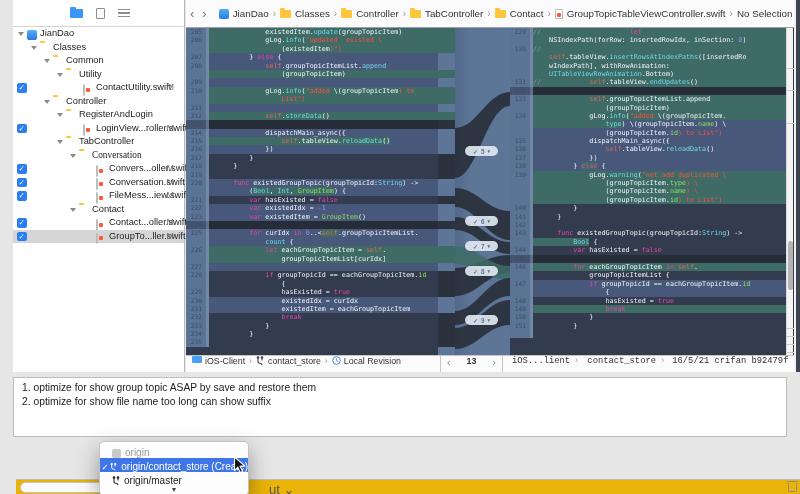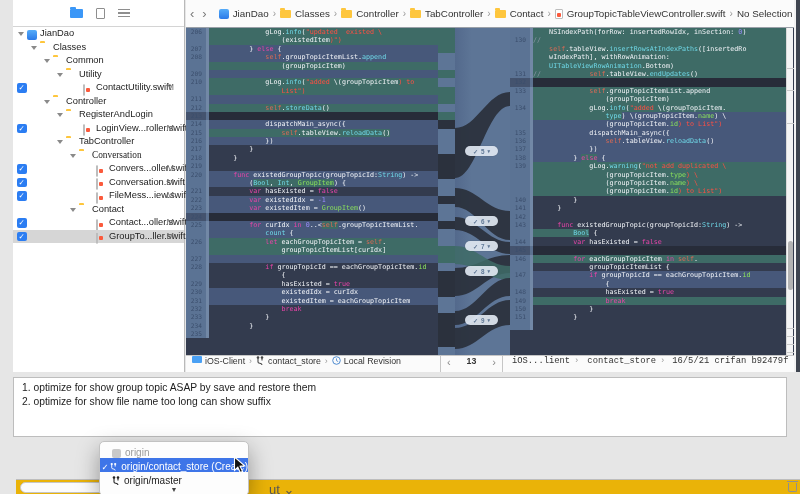--- a/index.html
+++ b/index.html
@@ -176,20 +176,21 @@
             </span>
             <span class="bc-sep">›</span>
             <span class="bc-item">
               <span>No Selection</span>
             </span>
           </span>
       </div>
 
       <div id="diff">
         <div id="pane-left">
+            <div class="crow"><span class="ln">205</span><span class="code bg-c"><span class="sg w">              existedItem.</span><span class="sg cy">update</span><span class="sg w">(groupTopicItem)</span></span></div>
             <div class="crow"><span class="ln">206</span><span class="code bg-c"><span class="sg w">              gLog.</span><span class="sg cy">info</span><span class="sg w">(</span><span class="sg s">"updated  existed \</span></span></div>
             <div class="crow"><span class="ln"></span><span class="code bg-c"><span class="sg w">                  (existedItem</span><span class="sg s">)")</span></span></div>
             <div class="crow"><span class="ln">207</span><span class="code bg-b"><span class="sg w">          } </span><span class="sg k">else</span><span class="sg w"> {</span></span></div>
             <div class="crow"><span class="ln">208</span><span class="code bg-b"><span class="sg sf">              self</span><span class="sg w">.groupTopicItemList.</span><span class="sg cy">append</span></span></div>
             <div class="crow"><span class="ln"></span><span class="code bg-c"><span class="sg w">                  (groupTopicItem)</span></span></div>
             <div class="crow"><span class="ln">209</span><span class="code bg-b"></span></div>
             <div class="crow"><span class="ln">210</span><span class="code bg-c"><span class="sg w">              gLog.</span><span class="sg cy">info</span><span class="sg w">(</span><span class="sg s">"added </span><span class="sg w">\(groupTopicItem</span><span class="sg s">) to</span></span></div>
             <div class="crow"><span class="ln"></span><span class="code bg-c"><span class="sg s">                  List")</span></span></div>
             <div class="crow"><span class="ln">211</span><span class="code bg-b"></span></div>
             <div class="crow"><span class="ln">212</span><span class="code bg-c"><span class="sg sf">              self</span><span class="sg w">.</span><span class="sg cy">storeData</span><span class="sg w">()</span></span></div>
@@ -286,20 +287,21 @@
             </div><div class="pill" style="top: 238px;">
               <span class="pc">✓</span>
               <span>8</span>
               <span class="pa">▾</span>
             </div><div class="pill" style="top: 287px;">
               <span class="pc">✓</span>
               <span>9</span>
               <span class="pa">▾</span>
             </div></div>
         <div id="pane-right">
+            <div class="crow"><span class="ln">129</span><span class="code bg-c"><span class="sg cm">//</span><span class="sg w">                      </span><span class="sg k">let</span></span></div>
             <div class="crow"><span class="ln"></span><span class="code bg-c"><span class="sg w">    NSIndexPath(forRow: insertedRowIdx, inSection: </span><span class="sg n">0</span><span class="sg w">)</span></span></div>
             <div class="crow"><span class="ln">130</span><span class="code bg-c"><span class="sg cm">//</span></span></div>
             <div class="crow"><span class="ln"></span><span class="code bg-c"><span class="sg sf">    self</span><span class="sg w">.tableView.</span><span class="sg cy">insertRowsAtIndexPaths</span><span class="sg w">([insertedRo</span></span></div>
             <div class="crow"><span class="ln"></span><span class="code bg-c"><span class="sg w">    wIndexPath], withRowAnimation:</span></span></div>
             <div class="crow"><span class="ln"></span><span class="code bg-c"><span class="sg cy">    UITableViewRowAnimation</span><span class="sg w">.Bottom)</span></span></div>
             <div class="crow"><span class="ln">131</span><span class="code bg-c"><span class="sg cm">//</span><span class="sg w">            </span><span class="sg sf">self</span><span class="sg w">.tableView.</span><span class="sg cy">endUpdates</span><span class="sg w">()</span></span></div>
             <div class="crow"><span class="ln dk">132</span><span class="code bg-d"></span></div>
             <div class="crow"><span class="ln">133</span><span class="code bg-c"><span class="sg sf">              self</span><span class="sg w">.groupTopicItemList.append</span></span></div>
             <div class="crow"><span class="ln"></span><span class="code bg-c"><span class="sg w">                  (groupTopicItem)</span></span></div>
             <div class="crow"><span class="ln">134</span><span class="code bg-c"><span class="sg w">              gLog.</span><span class="sg cy">info</span><span class="sg w">(</span><span class="sg s">"added </span><span class="sg w">\(groupTopicItem.</span></span></div>

